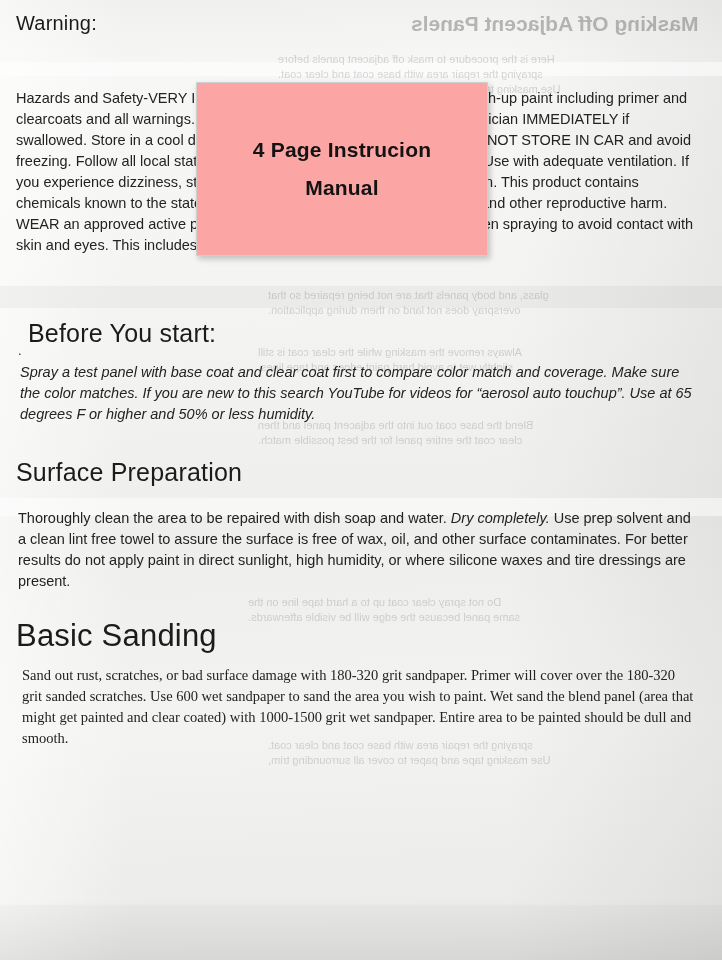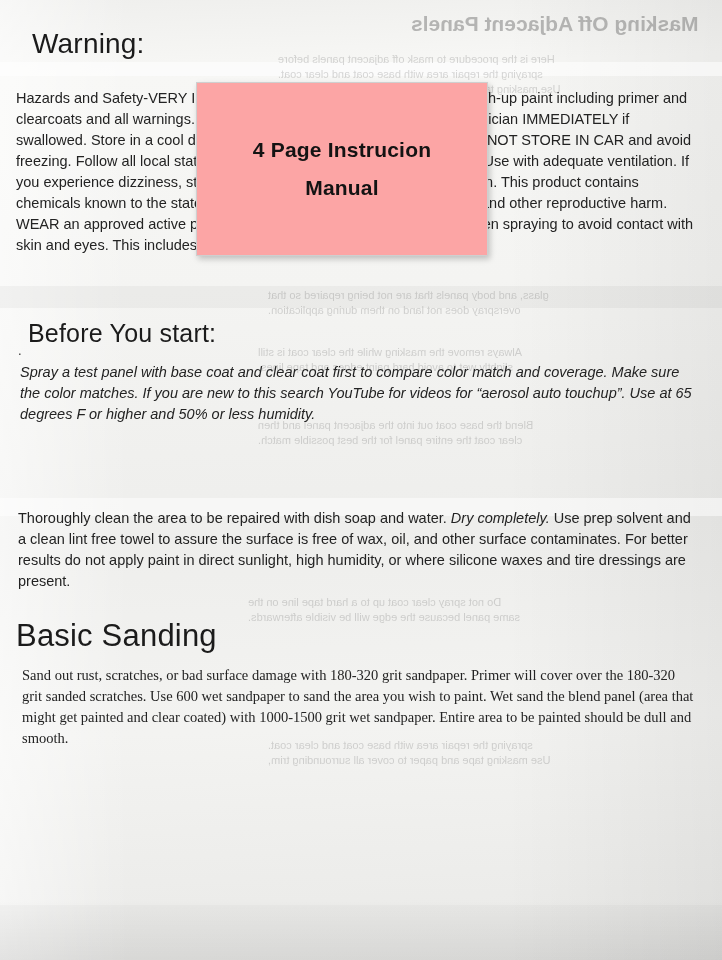--- a/index.html
+++ b/index.html
@@ -75,22 +75,22 @@
   h1.section {
     font-family: "Liberation Sans", sans-serif;
     font-weight: 400;
     color: #1b1b1b;
     letter-spacing: 0.2px;
   }
   .h-warning {
     position: absolute;
     top: 12px;
     left: 16px;
-    font-size: 28px;
-    margin: 16px;
+    font-size: 20px;
+    margin: 0;
   }
   .h-before {
     position: absolute;
     top: 307px;
     left: 16px;
     font-size: 25px;
     margin: 12px;
   }
   .h-surface {
     position: absolute;
@@ -220,20 +220,21 @@
     <div class="bleed-line">Use masking tape and paper to cover all surrounding trim,</div>
   </div>
 
   <h1 class="section h-warning">Warning:</h1>
   <div class="para p-warning">Hazards and Safety-VERY IMPORTANT. Read all instructions on the touch-up paint including primer and clearcoats and all warnings. Keep out of the reach of children. Call a physician IMMEDIATELY if swallowed. Store in a cool dry place. DO NOT STORE ABOVE 120F. DO NOT STORE IN CAR and avoid freezing. Follow all local state and federal guidelines for proper disposal. Use with adequate ventilation. If you experience dizziness, stop product use immediately and call physician. This product contains chemicals known to the state of California to cause birth defects, cancer and other reproductive harm. WEAR an approved active paint respirator and WEAR safety goggles when spraying to avoid contact with skin and eyes. This includes the primer, paint and clearcoat.</div>
 
   <h1 class="section h-before">Before You start:</h1>
   <div class="para p-dot">.</div>
   <div class="para p-before">Spray a test panel with base coat and clear coat first to compare color match and coverage. Make sure the color matches.  If you are new to this search YouTube for videos for “aerosol auto touchup”.  Use at 65 degrees F or higher and 50% or less humidity.</div>
 
+  <h1 class="section h-surface">Surface Preparation</h1>
   <div class="para p-surface"><span>Thoroughly clean the area to be repaired with dish soap and water.  </span><span class="ital">Dry completely.</span><span> Use prep solvent and a clean lint free towel to assure the surface is free of wax, oil, and other surface contaminates. For better results do not apply paint in direct sunlight, high humidity, or where silicone waxes and tire dressings are present.</span></div>
 
   <h1 class="section h-basic">Basic Sanding</h1>
   <div class="para p-basic1">Sand out rust, scratches, or bad surface damage with 180-320 grit sandpaper. Primer will cover over the 180-320 grit sanded scratches. Use 600 wet sandpaper to sand the area you wish to paint. Wet sand the blend panel (area that might get painted and clear coated) with 1000-1500 grit wet sandpaper. Entire area to be painted should be dull and smooth.</div>
 
   <div class="overlay-card">
     <div class="ocline">4 Page Instrucion</div>
     <div class="ocline">Manual</div>
   </div>
 

